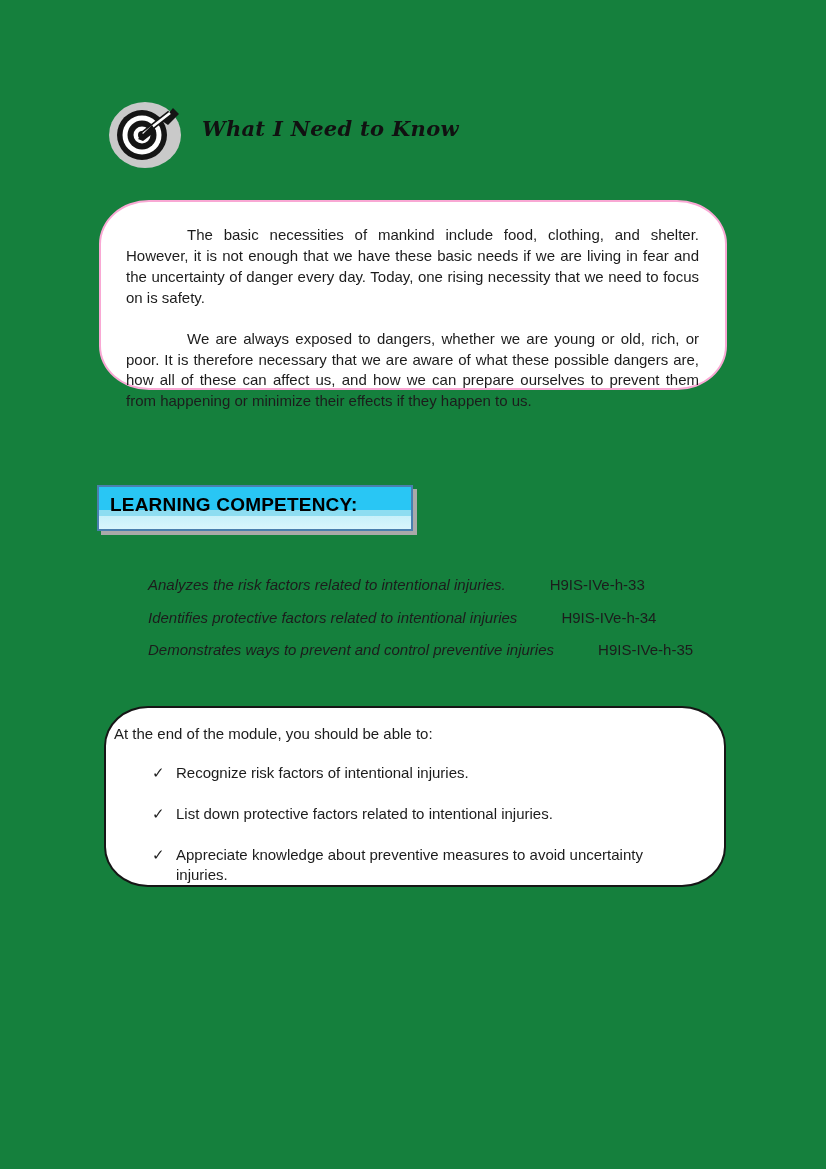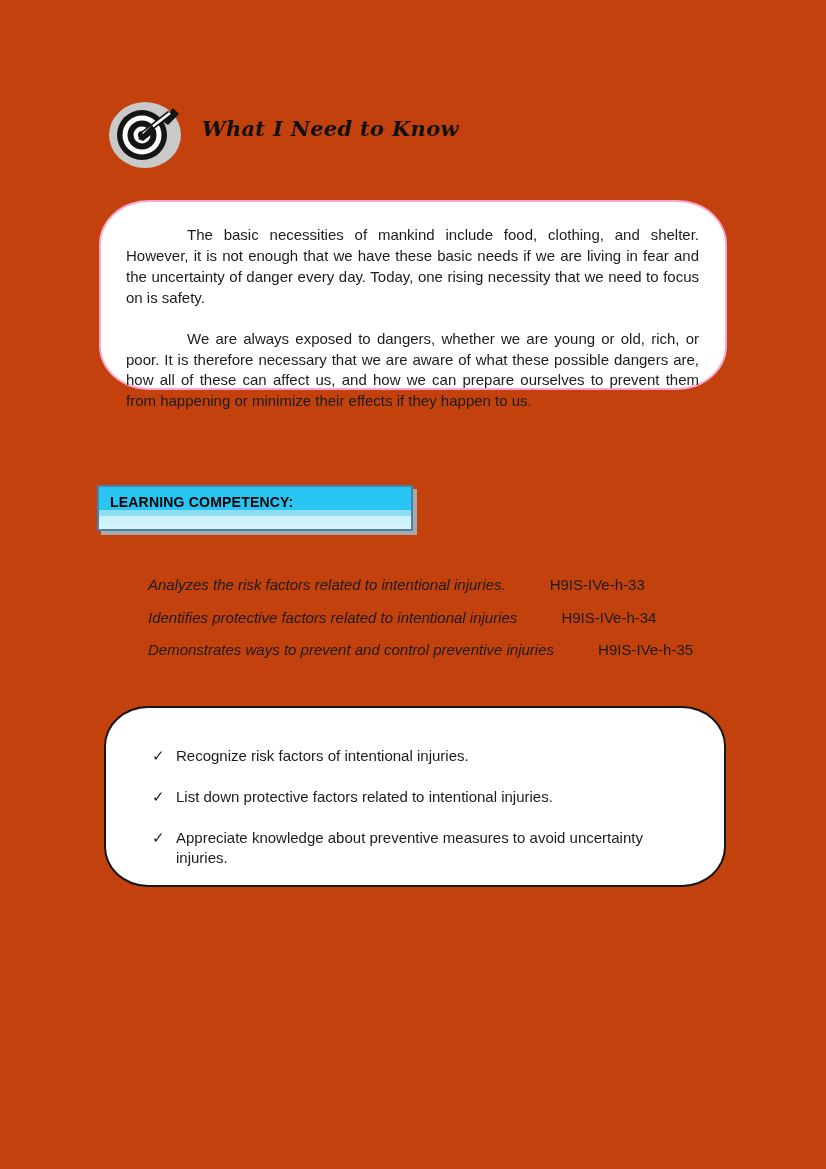--- a/index.html
+++ b/index.html
@@ -5,21 +5,21 @@
   html, body { margin: 0; padding: 0; }
   body {
     width: 826px; height: 1169px;
     background: #ffffff;
     font-family: "Liberation Sans", sans-serif;
     color: #1c1c1c;
   }
   .page {
     position: relative;
     width: 826px; height: 1169px;
-    background: #c2410c;
+    background: #15803d;
     overflow: hidden;
   }
 
   
   .icon-wrap { position: absolute; left: 107px; top: 99px; width: 76px; height: 70px; }
   .page-title {
     position: absolute; left: 202px; top: 116px;
     font-family: "DejaVu Serif", serif;
     font-style: italic; font-weight: 700;
     font-size: 21px; letter-spacing: 0.3px;
@@ -48,21 +48,21 @@
     position: absolute; left: 97px; top: 485px;
     width: 316px; height: 46px; box-sizing: border-box;
     border: 2px solid #4a7fae;
     background: linear-gradient(180deg,
       #29c6f4 0%, #29c6f4 54%,
       #8eddf1 54%, #8eddf1 70%,
       #c9f1fa 70%, #d9f6fc 100%);
     box-shadow: 4px 4px 0 0 #a9a9a9;
   }
   .banner-label {
-    font-weight: 700; font-size: 14px; color: #000000;
+    font-weight: 700; font-size: 19px; color: #000000;
     padding: 7px 0 0 11px; letter-spacing: 0.2px;
     white-space: nowrap;
   }
 
   
   .competency-list { position: absolute; left: 148px; top: 576px; width: 610px; }
   .competency-item {
     font-size: 15px; font-style: italic;
     margin-bottom: 15.5px; color: #1c1c1c;
     white-space: nowrap;
@@ -127,20 +127,21 @@
     </div>
     <div class="competency-item">
       <span>Identifies protective factors related to intentional injuries</span><span class="competency-code">H9IS-IVe-h-34</span>
     </div>
     <div class="competency-item">
       <span>Demonstrates ways to prevent and control preventive injuries</span><span class="competency-code">H9IS-IVe-h-35</span>
     </div>
   </div>
 
   <div class="objectives-box">
+    <p class="objectives-heading">At the end of the module, you should be able to:</p>
 
     <div class="objective-item">
       <span class="check-icon">✓</span>
       <span class="objective-text">Recognize risk factors of intentional injuries.</span>
     </div>
     <div class="objective-item">
       <span class="check-icon">✓</span>
       <span class="objective-text">List down protective factors related to intentional injuries.</span>
     </div>
     <div class="objective-item">

